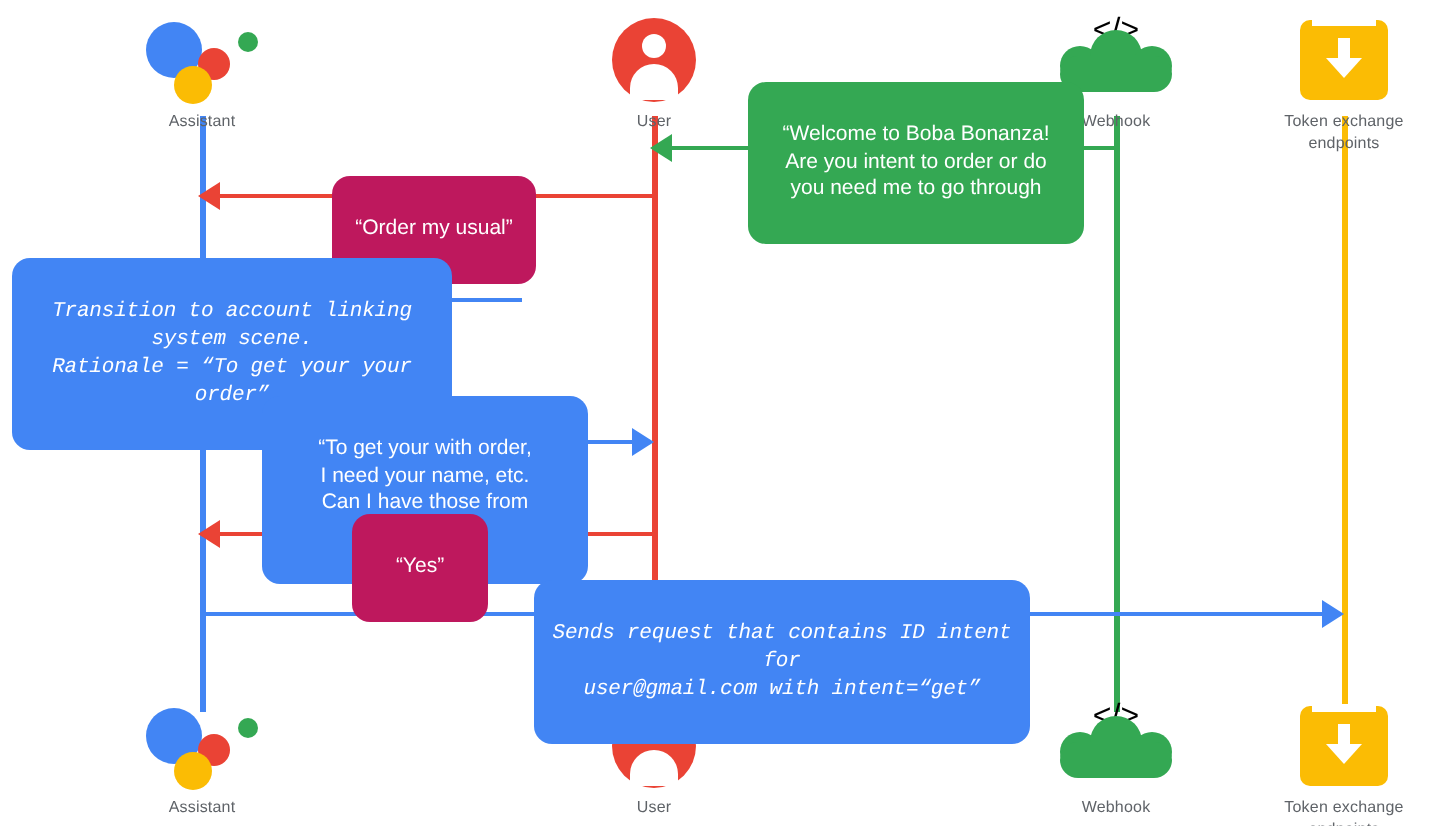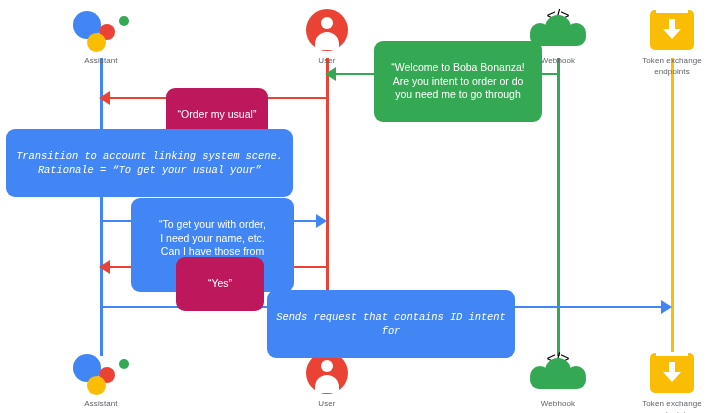--- a/index.html
+++ b/index.html
@@ -202,37 +202,38 @@
   <div class="msg msg-green msg-sans" style="left:374px; top:41px; width:168px;">
     <div>“Welcome to Boba Bonanza!</div>
     <div>Are you intent to order or do</div>
     <div>you need me to go through</div>
   </div>
 
   <div class="msg msg-red msg-sans" style="left:166px; top:88px; width:102px;">
     <div>“Order my usual”</div>
   </div>
 
-  <div class="msg msg-blue msg-mono" style="left:6px; top:129px; width:287px; text-align:center;">
+  <div class="msg msg-blue msg-mono" style="left:6px; top:129px; width:220px; text-align:center;">
     <div>Transition to account linking system scene.</div>
-    <div>Rationale = “To get your usual your”</div>
+    <div>Rationale = “To get your your order”</div>
   </div>
 
   <div class="msg msg-blue msg-sans" style="left:131px; top:198px; width:163px;">
     <div>“To get your with order,</div>
     <div>I need your name, etc.</div>
     <div>Can I have those from Sends?”</div>
   </div>
 
-  <div class="msg msg-red msg-sans" style="left:176px; top:257px; width:88px;">
+  <div class="msg msg-red msg-sans" style="left:176px; top:257px; width:68px;">
     <div>“Yes”</div>
   </div>
 
   <div class="msg msg-blue msg-mono" style="left:267px; top:290px; width:248px; text-align:center;">
     <div>Sends request that contains ID intent for</div>
+    <div>user@gmail.com with intent=“get”</div>
   </div>
 
   <div class="actor" style="left:41px; top:7px;">
     <div class="actor-icon">
       <span class="g-blue"></span>
       <span class="g-red"></span>
       <span class="g-green"></span>
       <span class="g-yellow"></span>
     </div>
     <div class="actor-label">Assistant</div>

